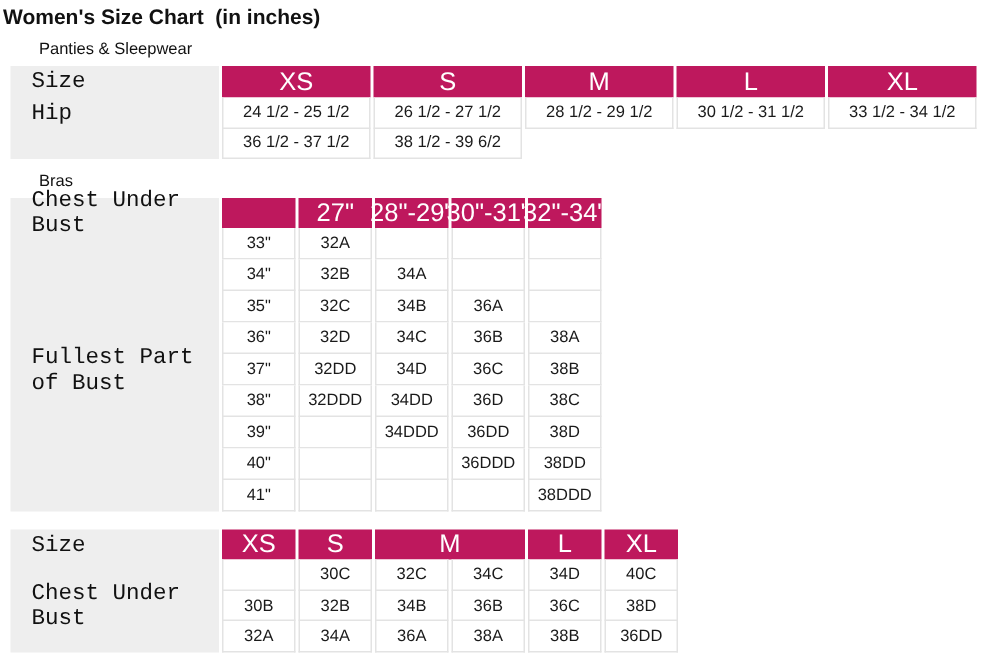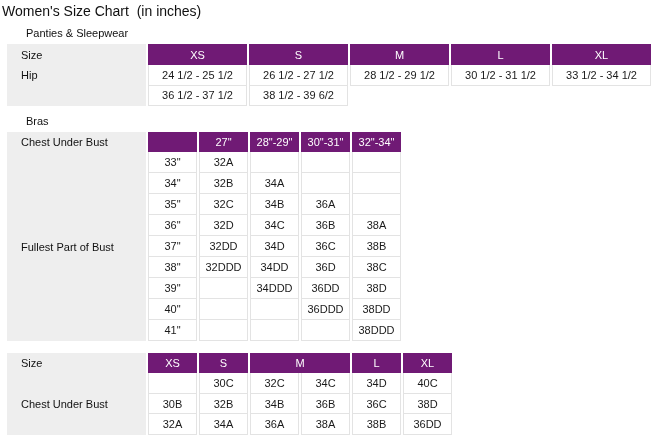--- a/index.html
+++ b/index.html
@@ -5,49 +5,49 @@
   * { box-sizing: border-box; margin: 0; padding: 0; }
   html, body { background: #ffffff; }
   body {
     width: 657px; height: 437px;
     font-family: "Liberation Sans", sans-serif;
     color: #111111;
     overflow: hidden;
   }
   .page { padding-top: 4px; }
   .title {
-    font-size: 14px; font-weight: 400; line-height: 14px;
+    font-size: 14px; font-weight: 700; line-height: 14px;
     margin-left: 2px; color: #111111; white-space: pre;
   }
   .section-label {
     font-size: 11px; line-height: 11px; font-weight: 400;
     margin: 10px 0 5px 2px; color: #111111; padding-left: 24px;
   }
   .size-table { display: flex; margin-left: 7px; column-gap: 2px; }
   .mt12 { margin-top: 12px; }
   .label-col {
     width: 139px; flex-shrink: 0;
     background: #eeeeee;
     display: flex; flex-direction: column;
   }
   .label-cell {
     display: flex; align-items: center;
-    padding-left: 14px; font-size: 11px; color: #111111;
+    padding-left: 14px; font-size: 15px; color: #111111; font-family: Liberation Mono, monospace;
   }
   .h21 { height: 21px; } .h205 { height: 20.5px; }
   .h20 { height: 20px; } .h207 { height: 20.7px; }
   .grow { flex: 1; }
   .grid { display: grid; column-gap: 2px; }
   .t1-grid { grid-template-columns: repeat(5, 99px); grid-template-rows: 21px 20.5px 20.5px; }
   .t2-grid { grid-template-columns: repeat(5, 49px); grid-template-rows: 20px repeat(9, 21px); }
   .t3-grid { grid-template-columns: repeat(6, 49px); grid-template-rows: 20px repeat(3, 20.7px); }
   .hd {
-    background: #701a75; color: #ffffff;
+    background: #be185d; color: #ffffff;
     display: flex; align-items: center; justify-content: center;
-    font-size: 11px;
+    font-size: 17px;
   }
   .span2 { grid-column: span 2; }
   .dc {
     background: #ffffff;
     border: 1px solid #e3e3e3; border-top: none;
     display: flex; align-items: center; justify-content: center;
     font-size: 11px; color: #1a1a1a; white-space: nowrap;
   }
 </style>
 </head>

